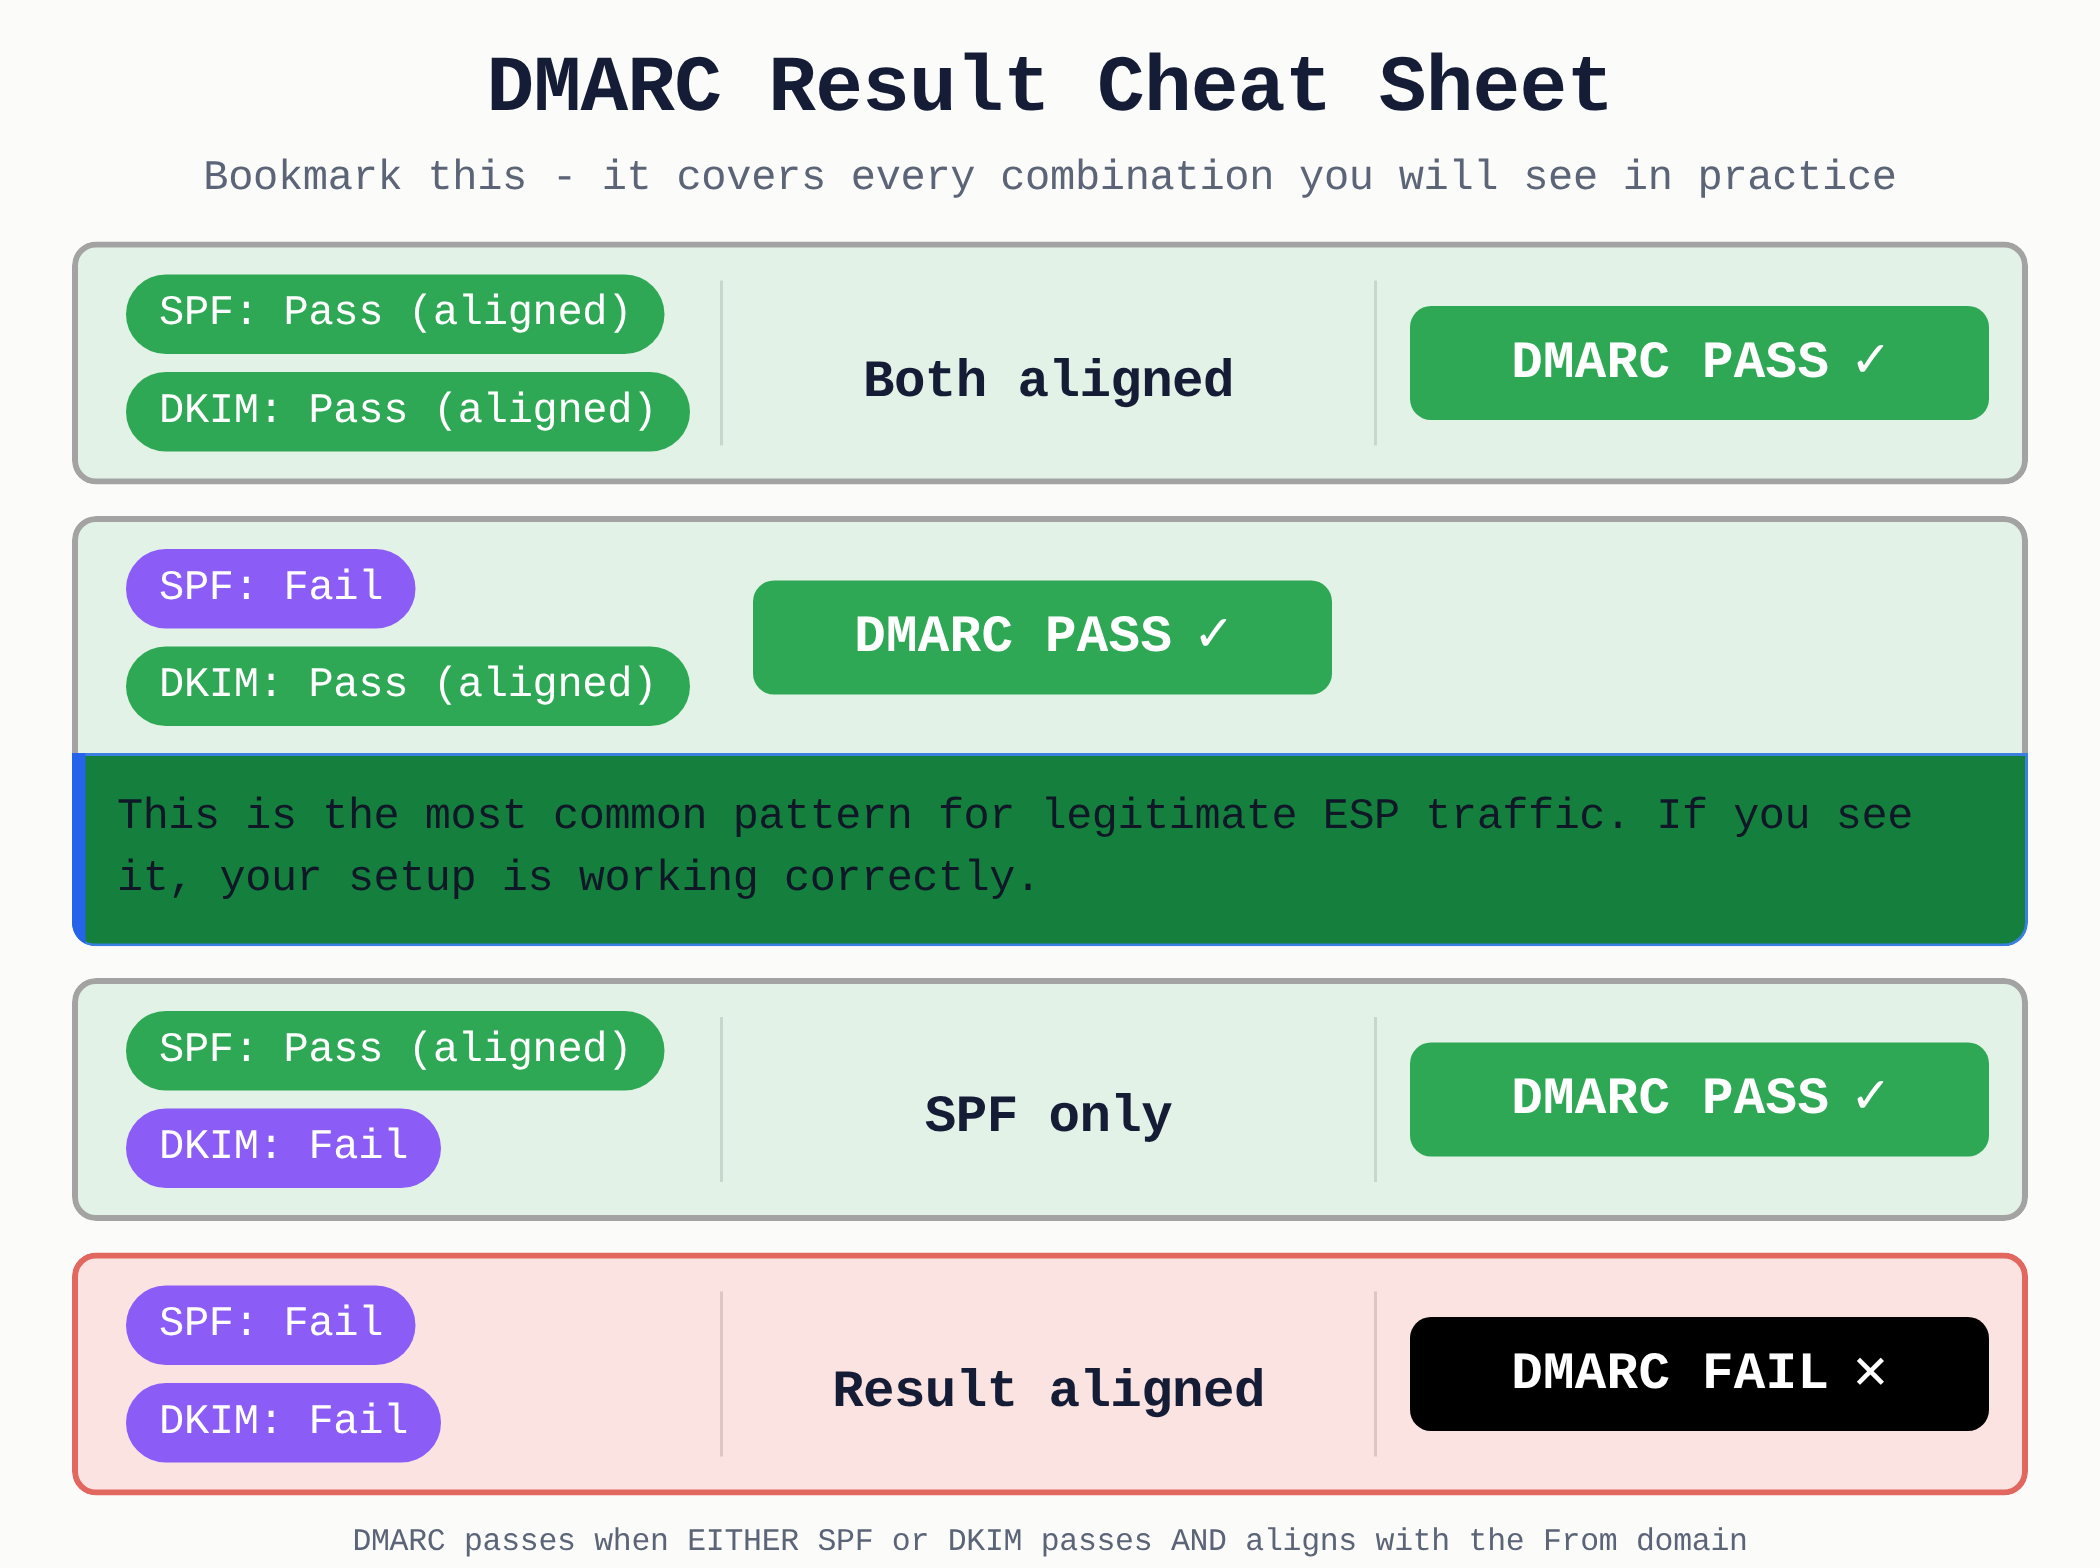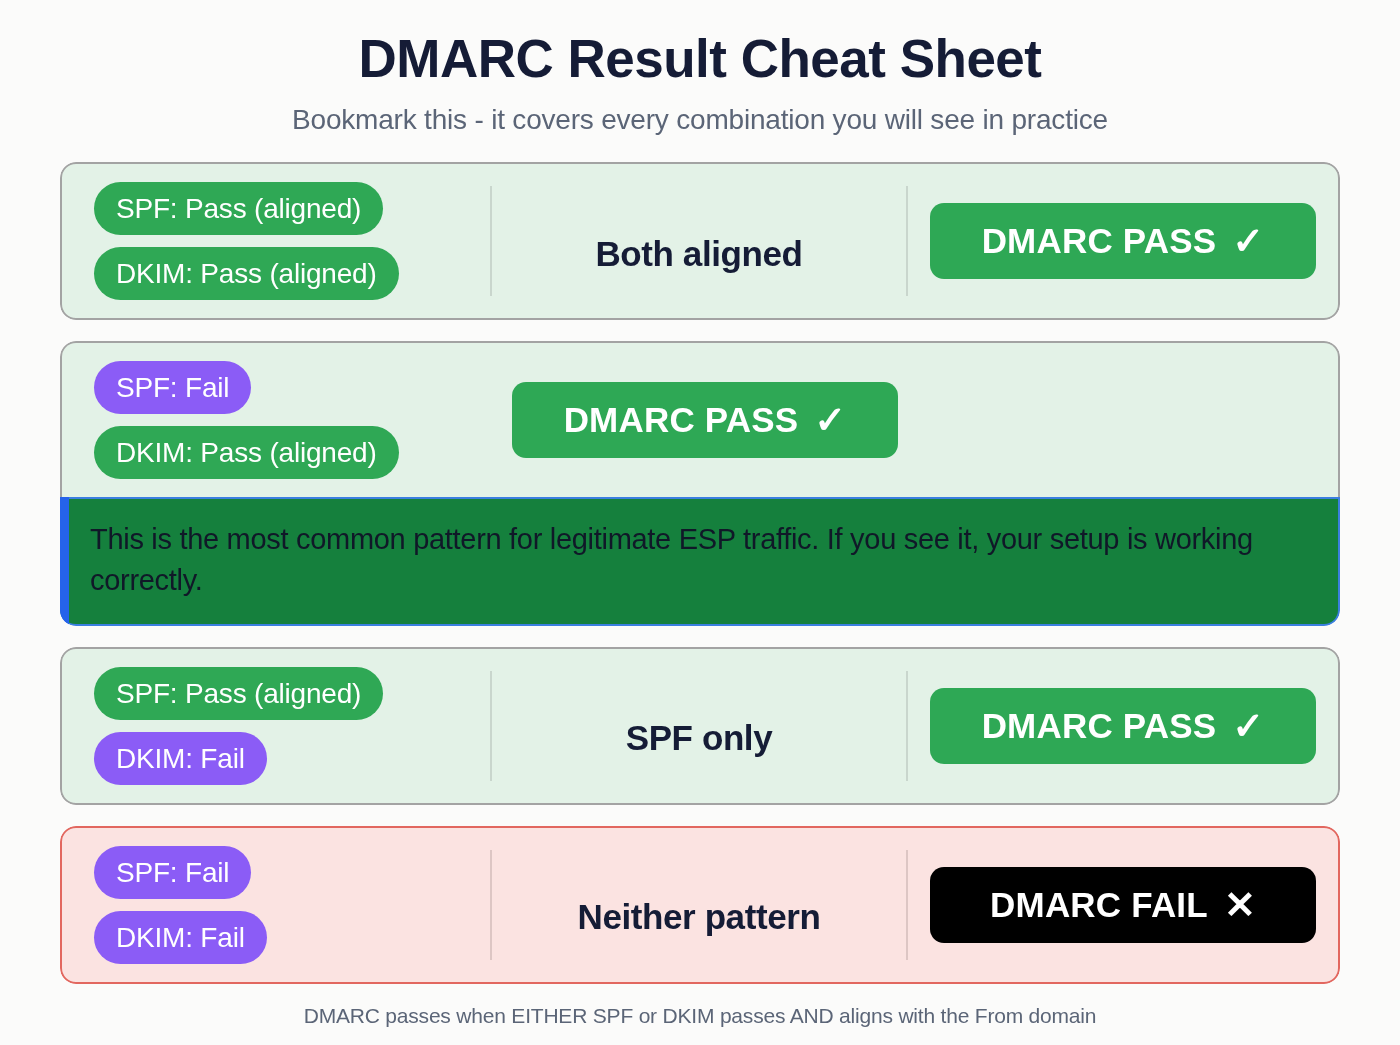--- a/index.html
+++ b/index.html
@@ -13,21 +13,22 @@
     background: #fbfbfa;
     font-family: "Liberation Sans", sans-serif;
     -webkit-font-smoothing: antialiased;
     overflow: hidden;
   }
 
   .page {
     width: 1400px;
     height: 1003px;
     position: relative;
-    padding: 0 60px;
+    padding: 0 48px;
+    font-family: Liberation Mono, monospace;
   }
 
   
   .header {
     text-align: center;
     padding-top: 30px;
   }
   .title {
     font-size: 53px;
     font-weight: 700;
@@ -53,21 +54,21 @@
 
   .row-wrap {
     border-radius: 16px;
     overflow: hidden;
   }
 
   .card {
     display: flex;
     align-items: stretch;
     border-radius: 16px;
-    border: 2px solid #a3a3a3;
+    border: 4px solid #a3a3a3;
     background: #e3f2e7;
     min-height: 154px;
     position: relative;
   }
   .card.has-note {
     border-radius: 16px 16px 0 0;
     border-bottom: none;
     min-height: 153px;
   }
   .card.fail {
@@ -256,21 +257,21 @@
           </div>
         </div>
       </div>
       <div class="row-wrap">
         <div class="card fail">
           <div class="col-pills">
             <span class="pill fail">SPF: Fail</span>
             <span class="pill fail">DKIM: Fail</span>
           </div>
           <div class="col-label">
-            <div class="mid-label">Neither pattern</div>
+            <div class="mid-label">Result aligned</div>
           </div>
           <div class="col-result">
             <div class="badge fail">
               <span>DMARC FAIL</span>
               <span class="glyph">✕</span>
             </div>
           </div>
         </div>
       </div>
     </div>

